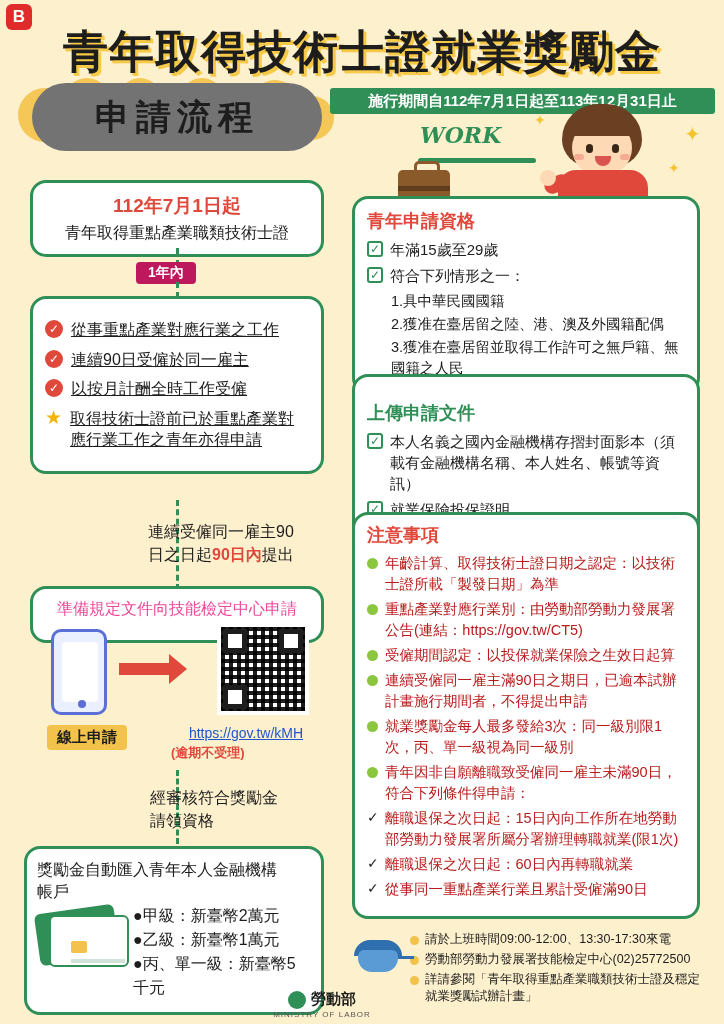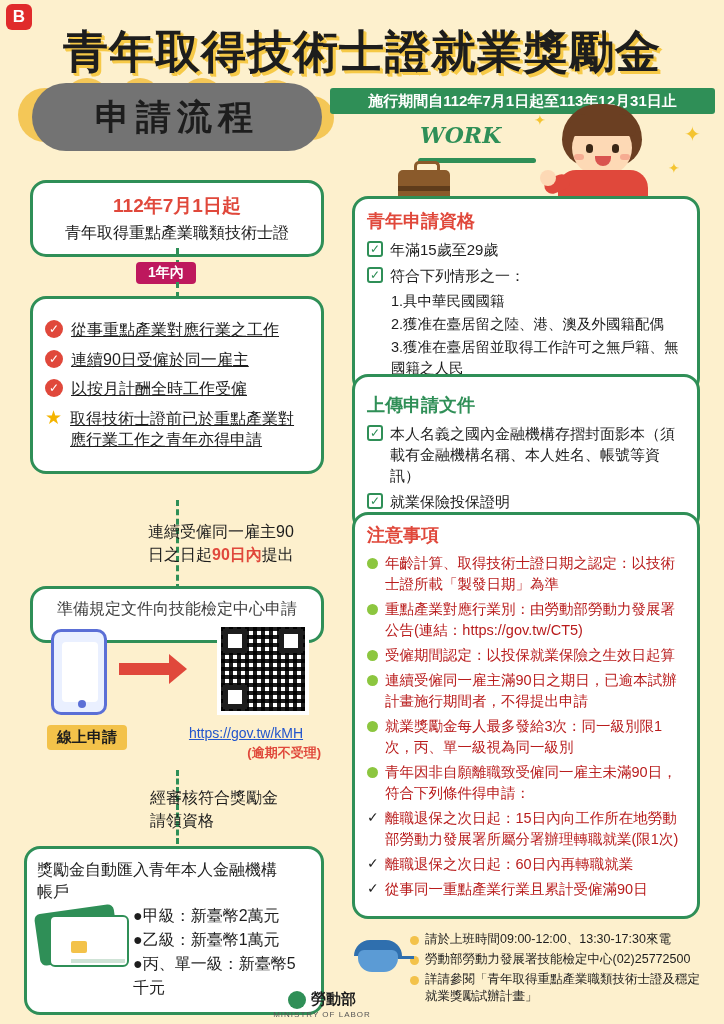--- a/index.html
+++ b/index.html
@@ -109,61 +109,61 @@
   }
   .star { color:#f4b400; font-size:19px; line-height:18px; }
 
   .note90 {
     position:absolute; left:148px; top:520px; width:180px;
     font-size:16px; color:#1d1d1d; line-height:1.45;
   }
   .note90 b { color:#e0483b; }
 
   .b3 { position:absolute; left:30px; top:586px; width:294px; padding:10px 10px 14px; }
-  .b3 .hd { font-size:16px; text-align:center; color:#404040; margin-bottom:6px; }
+  .b3 .hd { font-size:16px; text-align:center; color:#ec4899; margin-bottom:6px; }
   .phone { position:absolute; left:18px; top:40px; width:56px; height:86px; border:3px solid #5b6fd6; border-radius:10px; background:#eaf0ff;}
   .phone-inner { position:absolute; left:8px; top:10px; width:36px; height:60px; background:#fff; border-radius:4px; }
   .phone-dot { position:absolute; left:24px; bottom:4px; width:8px; height:8px; border-radius:4px; background:#5b6fd6; }
   .arrow { position:absolute; left:86px; top:74px; width:52px; height:12px; background:#e0483b; }
   .arrow:after { content:""; position:absolute; right:-16px; top:-9px; border-left:18px solid #e0483b; border-top:15px solid transparent; border-bottom:15px solid transparent;}
   .qr { position:absolute; right:12px; top:34px; width:92px; height:92px; background:
       repeating-linear-gradient(90deg,#1d1d1d 0 4px,#fff 4px 8px),
       repeating-linear-gradient(0deg,#1d1d1d 0 4px,rgba(255,255,255,0) 4px 8px);
       background-blend-mode:multiply; border:4px solid #fff;
   }
   .qr-eye { position:absolute; width:24px; height:24px; border:5px solid #1d1d1d; background:#fff; }
   .online-apply {
     position:absolute; left:14px; top:136px;
     background:#f3c24a; color:#1d1d1d; font-size:15px; font-weight:bold;
     padding:3px 10px; border-radius:4px;
   }
   .url-blue {
     position:absolute; left:138px; top:136px; width:150px; text-align:center;
     font-size:14px; color:#2255cc; text-decoration:underline;
   }
-  .url-red { position:absolute; left:138px; top:155px; width:150px; text-align:right; font-size:13px; color:#e0483b; font-weight:bold; }
+  .url-red { position:absolute; left:138px; top:155px; width:150px; text-align:left; font-size:13px; color:#e0483b; font-weight:bold; }
 
   .note-qual {
     position:absolute; left:150px; top:786px; width:180px;
     font-size:16px; color:#1d1d1d; line-height:1.45;
   }
 
   .b4 { position:absolute; left:24px; top:846px; width:300px; padding:10px 10px 12px; }
   .b4 .hd { font-size:16px; line-height:1.4; color:#1d1d1d; }
   .b4 .li { font-size:16px; color:#1d1d1d; margin-left:96px; line-height:1.5; }
   .b4 .li .dot { color:#1d1d1d; }
   .cards { position:absolute; left:10px; top:52px; width:96px; height:68px; }
   .card-b { position:absolute; left:0; top:8px; width:80px; height:52px; background:#2f8f57; border-radius:6px; transform:rotate(-8deg); }
   .card-f { position:absolute; left:12px; top:14px; width:80px; height:52px; background:#fff; border:2px solid #2f8f57; border-radius:6px; }
   .card-chip { position:absolute; left:20px; top:24px; width:16px; height:12px; background:#f3c24a; border-radius:2px; }
   .card-line { position:absolute; left:20px; width:54px; height:4px; background:#cfe3d6; }
 
   
   .r1 { position:absolute; left:352px; top:196px; width:348px; padding:10px 12px 12px; }
-  .r2 { position:absolute; left:352px; top:374px; width:348px; padding:16px 12px 12px; }
+  .r2 { position:absolute; left:352px; top:374px; width:348px; padding:24px 12px 12px; }
   .r3 { position:absolute; left:352px; top:512px; width:348px; padding:8px 12px 12px; }
   .sec-title { font-size:18px; font-weight:bold; color:#e0483b; margin-bottom:6px; }
   .sec-title.green { color:#2f8f57; }
   .ck-row { display:flex; align-items:flex-start; margin:5px 0; }
   .ck {
     flex:0 0 auto; width:16px; height:16px; border:2px solid #2f8f57;
     border-radius:3px; margin-right:7px; margin-top:2px; color:#2f8f57;
     font-size:12px; line-height:12px; display:flex; align-items:center; justify-content:center;
     background:#fff;
   }

